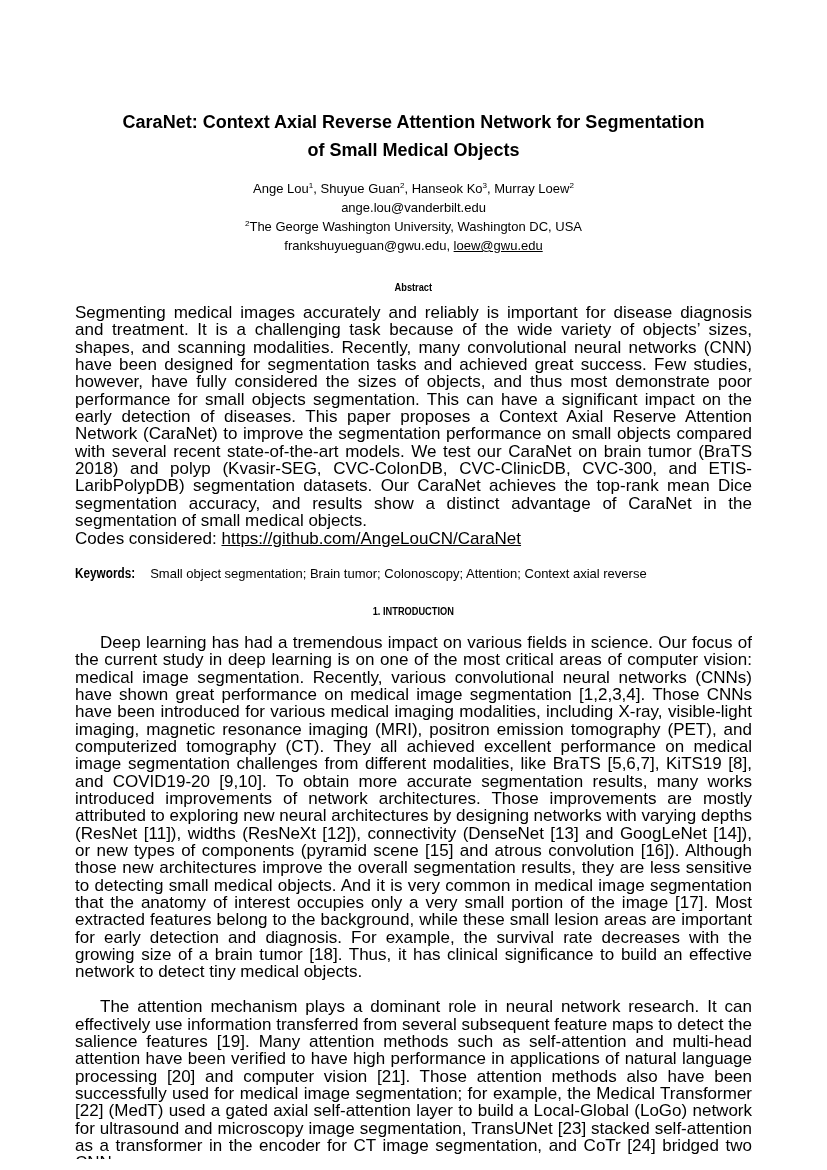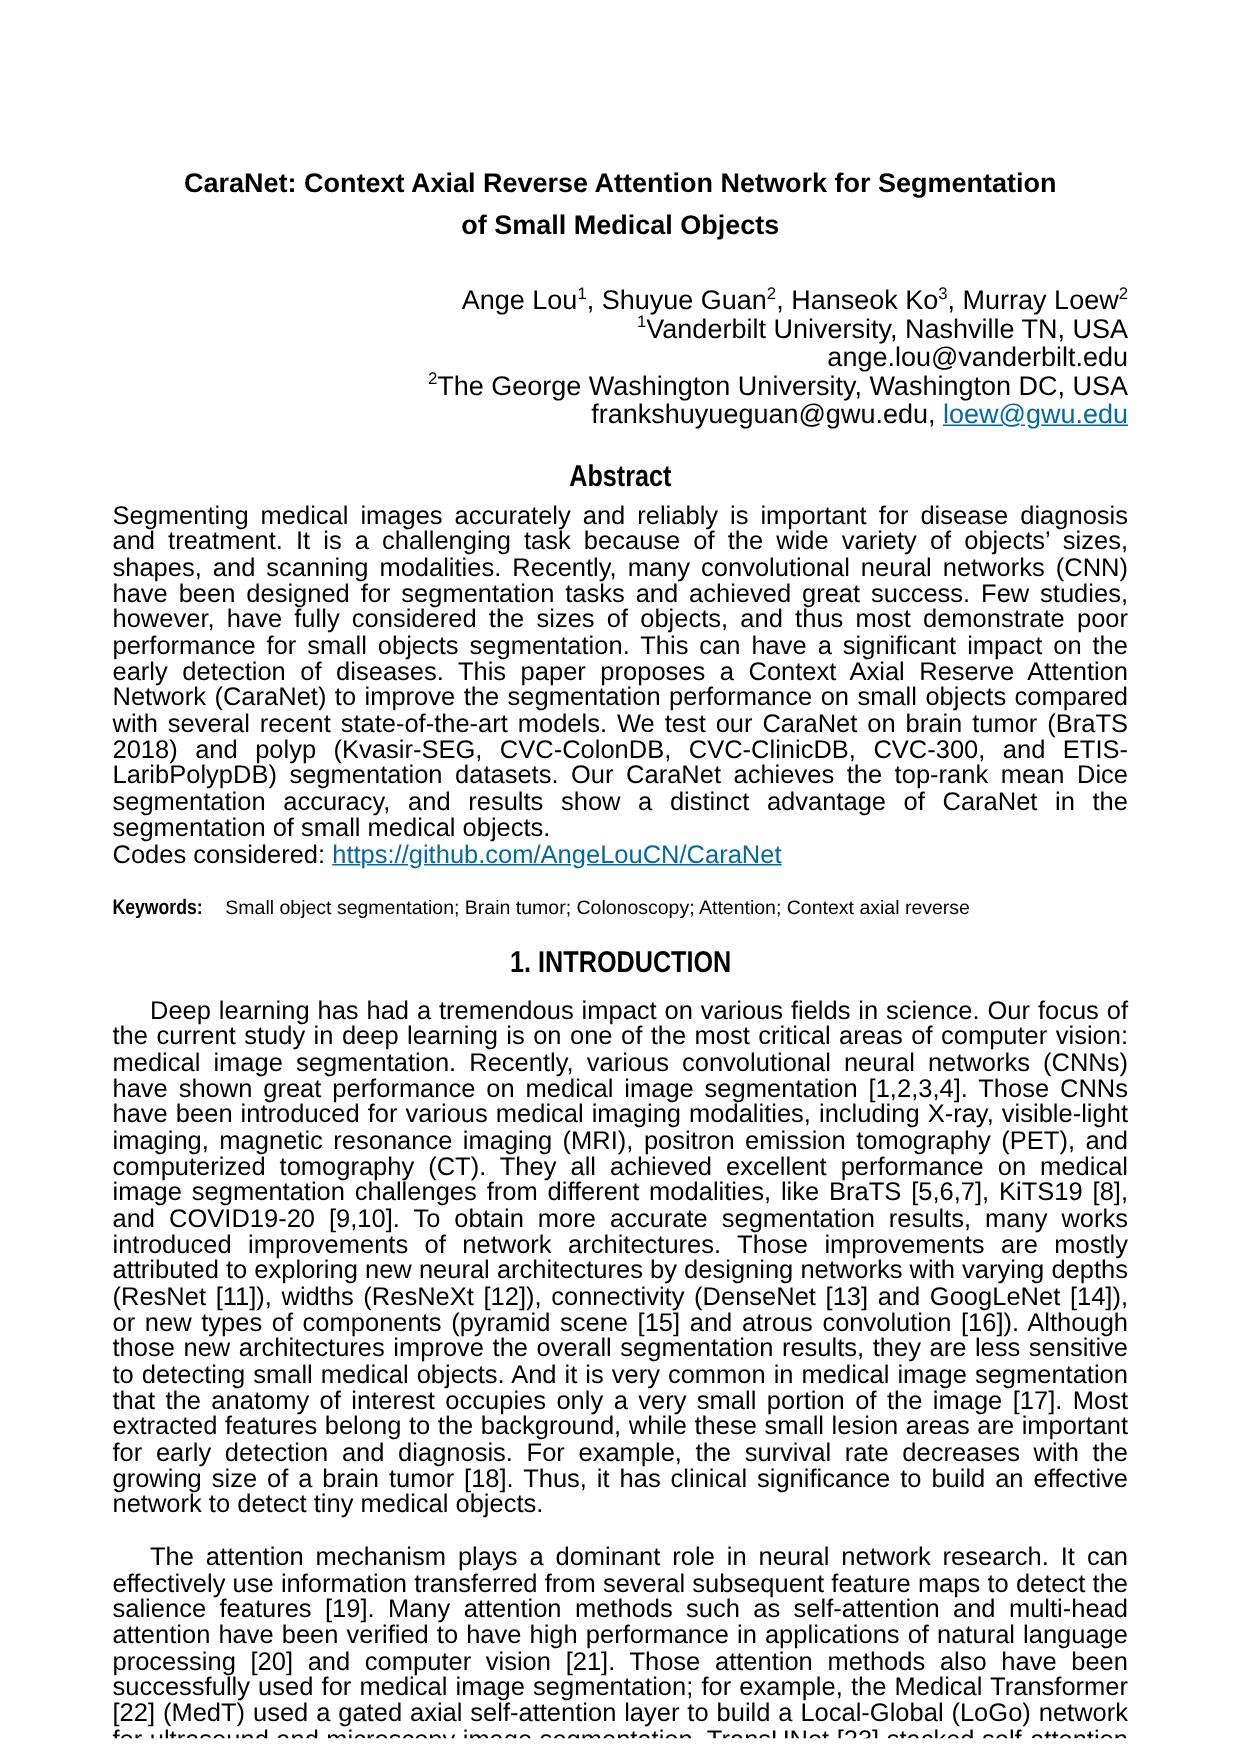--- a/index.html
+++ b/index.html
@@ -19,39 +19,39 @@
     overflow: hidden;
   }
   .title {
     text-align: center;
     font-size: 18px;
     font-weight: bold;
     line-height: 28px;
   }
   .title-line { display: block; }
   .author-block {
-    margin-top: 27px;
-    text-align: right;
-    font-size: 18px;
+    margin-top: 15px;
+    text-align: center;
+    font-size: 13px;
     line-height: 19px;
   }
   sup {
     font-size: 0.62em;
     line-height: 0;
     vertical-align: super;
   }
   a.link {
-    color: #0369a1;
+    color: #000000;
     text-decoration: underline;
     cursor: pointer;
   }
   .section-heading {
     text-align: center;
     font-weight: bold;
-    font-size: 20px;
+    font-size: 11px;
     line-height: 18px;
   }
   .condensed {
     display: inline-block;
     transform: scaleX(0.84);
     transform-origin: center center;
     white-space: nowrap;
   }
   .abstract-heading { margin-top: 23px; }
   .body-text {
@@ -88,21 +88,20 @@
 
 <div class="page">
 
   <h1 class="title">
     <span class="title-line">CaraNet: Context Axial Reverse Attention Network for Segmentation</span>
     <span class="title-line">of Small Medical Objects</span>
   </h1>
 
   <div class="author-block">
     <div><span>Ange Lou</span><sup>1</sup><span>, Shuyue Guan</span><sup>2</sup><span>, Hanseok Ko</span><sup>3</sup><span>, Murray Loew</span><sup>2</sup></div>
-    <div><sup>1</sup><span>Vanderbilt University, Nashville TN, USA</span></div>
     <div>ange.lou@vanderbilt.edu</div>
     <div><sup>2</sup><span>The George Washington University, Washington DC, USA</span></div>
     <div><span>frankshuyueguan@gwu.edu, </span><a class="link">loew@gwu.edu</a></div>
   </div>
 
   <div class="section-heading abstract-heading">
     <span class="condensed">Abstract</span>
   </div>
 
   <div class="body-text abstract-body">

